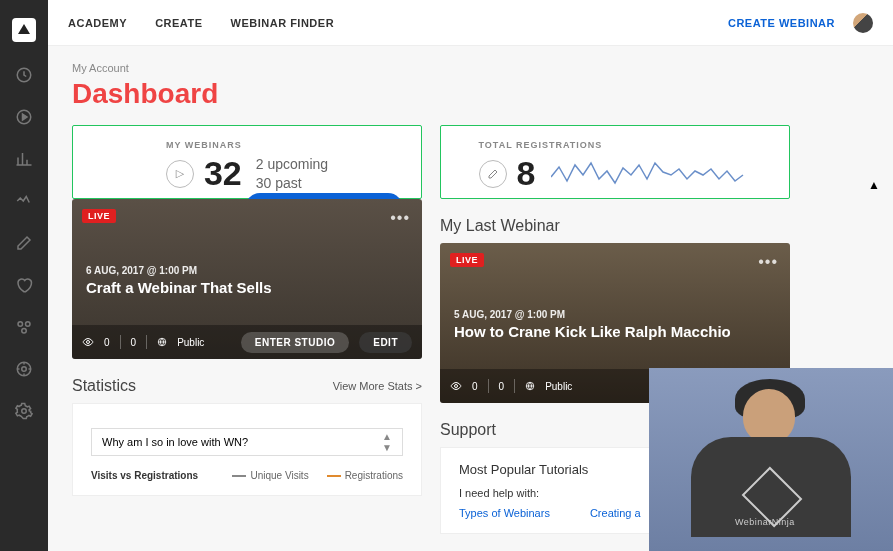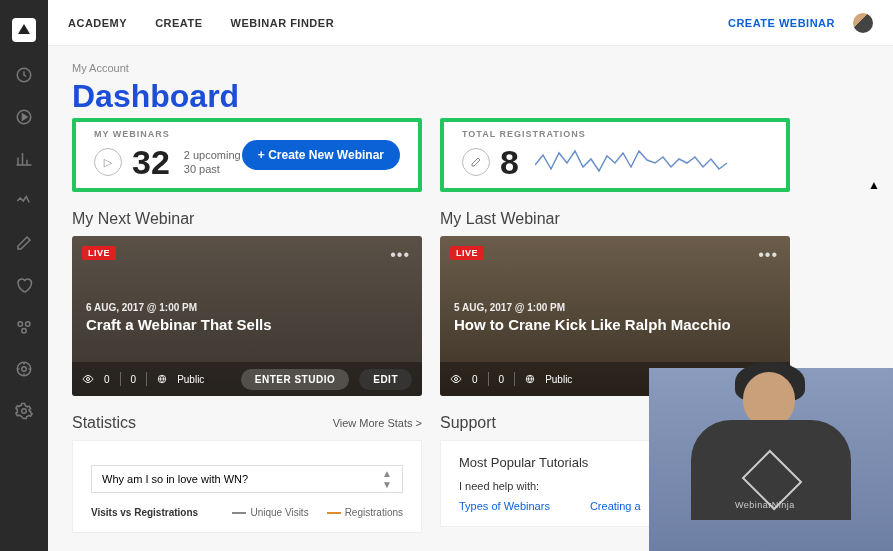--- a/index.html
+++ b/index.html
@@ -10,28 +10,28 @@
   .side-logo { width: 24px; height: 24px; background:#fff; border-radius:4px; display:flex; align-items:center; justify-content:center;}
   .side-logo svg { width: 16px; height: 16px; }
   .main { flex: 1; background: #fff; position: relative; }
   .topnav { height: 46px; display: flex; align-items: center; padding: 0 20px; border-bottom: 1px solid #eee; font-size: 11px; letter-spacing: 0.5px; font-weight: 600; color: #333; }
   .topnav .navitem { margin-right: 28px; cursor: pointer; text-align: right; }
   .topnav .spacer { flex: 1; }
   .topnav .create { color: #0b62d6; font-weight: 700; margin-right: 18px; cursor:pointer;}
   .topnav .avatar { width: 20px; height: 20px; border-radius: 50%; background: linear-gradient(135deg,#d2a679 40%,#444 40%); }
   .content { padding: 16px 24px; background: #f7f7f7; height: calc(100% - 46px); overflow: hidden;}
   .crumb { font-size: 11px; color: #888; }
-  .h1 { font-size: 32px; font-weight: 700; color: #1d4ed8; margin: 4px 0 3px 0; }
+  .h1 { font-size: 28px; font-weight: 700; color: #ef4444; margin: 4px 0 15px 0; }
   .row { display: flex; gap: 18px; }
-  .card { background: #fff; border: 4px solid #22c55e; border-radius: 2px; padding: 14px 18px; }
+  .card { background: #fff; border: 1px solid #22c55e; border-radius: 2px; padding: 14px 18px; flex-direction: column; }
   .sumcard { width: 350px; height: 74px; display: flex; align-items: center; }
   .label-sm { font-size: 9px; letter-spacing: 1px; color: #888; font-weight:600;}
   .bignum { font-size: 34px; font-weight: 600; color: #222; text-align: center; }
   .circ { width:28px; height:28px; border:1px solid #bbb; border-radius:50%; display:flex;align-items:center;justify-content:center; margin-right:10px; font-size:11px; color:#888;}
-  .subcounts { font-size: 11px; color: #666; line-height: 1.3; margin-left: 14px; }
+  .subcounts { font-size: 14px; color: #666; line-height: 1.3; margin-left: 14px; }
   .btn-primary { background:#0b62d6; color:#fff; font-size:12px; font-weight:600; padding:8px 16px; border-radius:18px; border:none; cursor:pointer; margin-left:auto;}
   .spark { margin-left: 16px; flex:1; height:30px; }
   .section-title { font-size: 16px; color: #444; margin: 18px 0 8px 0; }
   .webcard { width: 350px; height: 160px; position: relative; border-radius: 3px; overflow: hidden; color:#fff; }
   .webcard.a { background: linear-gradient(to bottom, #5a5046 0%, #3b352e 100%); }
   .webcard.b { background: linear-gradient(to bottom, #6b5d4a 0%, #3c3226 100%); }
   .webcard .badge { position:absolute; top:10px; left:10px; background:#e02020; font-size:9px; font-weight:700; padding:2px 6px; border-radius:2px; letter-spacing:0.5px;}
   .webcard .dots { position:absolute; top:10px; right:12px; font-size:16px; letter-spacing:1px; cursor:pointer; opacity:0.8;}
   .webcard .date { position:absolute; left:14px; top:66px; font-size:10px; font-weight:600; opacity:0.9;}
   .webcard .title { position:absolute; left:14px; top:80px; font-size:15px; font-weight:700; }
@@ -44,21 +44,21 @@
   .legend { font-size:10px; color:#666; display:flex; align-items:center; gap:18px;}
   .legend .bold { font-weight:700; color:#333; margin-right:auto;}
   .legend .dash { display:inline-block; width:14px; height:2px; background:#888; margin-right:4px; vertical-align:middle;}
   .legend .dash.o { background:#e08a2e; }
   .more { font-size:11px; color:#555; }
   .support-card { width:350px; background:#fff; border:1px solid #eee; padding:14px 18px; }
   .support-card .h { font-size:13px; font-weight:500; color:#333; margin-bottom:10px;}
   .support-card .sub { font-size:11px; color:#333; margin-bottom:8px;}
   .support-card .links { display:flex; gap:40px; font-size:11px; }
   .support-card .links a { color:#0b62d6; text-decoration:none; cursor:pointer;}
-  .camman { position:absolute; right:0; bottom:0; width:244px; height:183px; background:linear-gradient(#8a9bbd,#6d7fa3); display:flex; align-items:flex-start; justify-content:center; }
+  .camman { position:absolute; right:0; bottom:0; width:244px; height:183px; background:linear-gradient(#8a9bbd,#6d7fa3); display:flex; align-items:center; justify-content:center; }
   .camman .person { width:160px; height:150px; position:relative; }
   .camman .head { position:absolute; top:4px; left:52px; width:52px; height:54px; background:#caa07a; border-radius:50% 50% 45% 45%; }
   .camman .hair { position:absolute; top:-6px; left:44px; width:70px; height:40px; background:#2b2b2b; border-radius:50% 50% 30% 30%; }
   .camman .body { position:absolute; top:52px; left:0; width:160px; height:100px; background:#3a3a3a; border-radius:40px 40px 0 0; }
   .camman .logo { position:absolute; top:92px; left:58px; width:46px; height:40px; border:2px solid #ccc; transform: rotate(45deg); }
   .camman .lt { position:absolute; top:132px; left:44px; color:#ccc; font-size:9px; letter-spacing:0.5px;}
   .cursor { position:absolute; top:178px; left:820px; font-size:12px; color:#000; pointer-events:none;}
   .col { display:flex; flex-direction:column; }
   .statshead { display:flex; justify-content:space-between; align-items:center; margin:18px 0 8px 0;}
   svg { display:block; }
@@ -152,21 +152,20 @@
               <svg class="spark" viewBox="0 0 200 30" preserveAspectRatio="none">
                 <polyline fill="none" stroke="#6a8fc9" stroke-width="1.5" points="0,18 8,8 16,22 24,6 32,16 40,4 48,20 56,12 64,24 72,9 80,16 88,6 96,20 104,4 112,13 120,16 128,10 136,20 144,12 152,16 160,10 168,20 176,12 184,22 192,16"></polyline>
               </svg>
             </div>
           </div>
         </div>
       </div>
 
       <div class="row">
         <div class="col">
-          <div class="section-title">My Next Webinar</div>
           <div class="webcard a">
             <span class="badge">LIVE</span>
             <span class="dots">•••</span>
             <div class="date">6 AUG, 2017 @ 1:00 PM</div>
             <div class="title">Craft a Webinar That Sells</div>
             <div class="bar">
               <svg width="12" height="12" viewBox="0 0 24 24" fill="none" stroke="#fff" stroke-width="2">
                   <circle cx="12" cy="12" r="3"></circle>
                   <path d="M2 12s4-7 10-7 10 7 10 7-4 7-10 7-10-7-10-7z"></path>
                 </svg>

